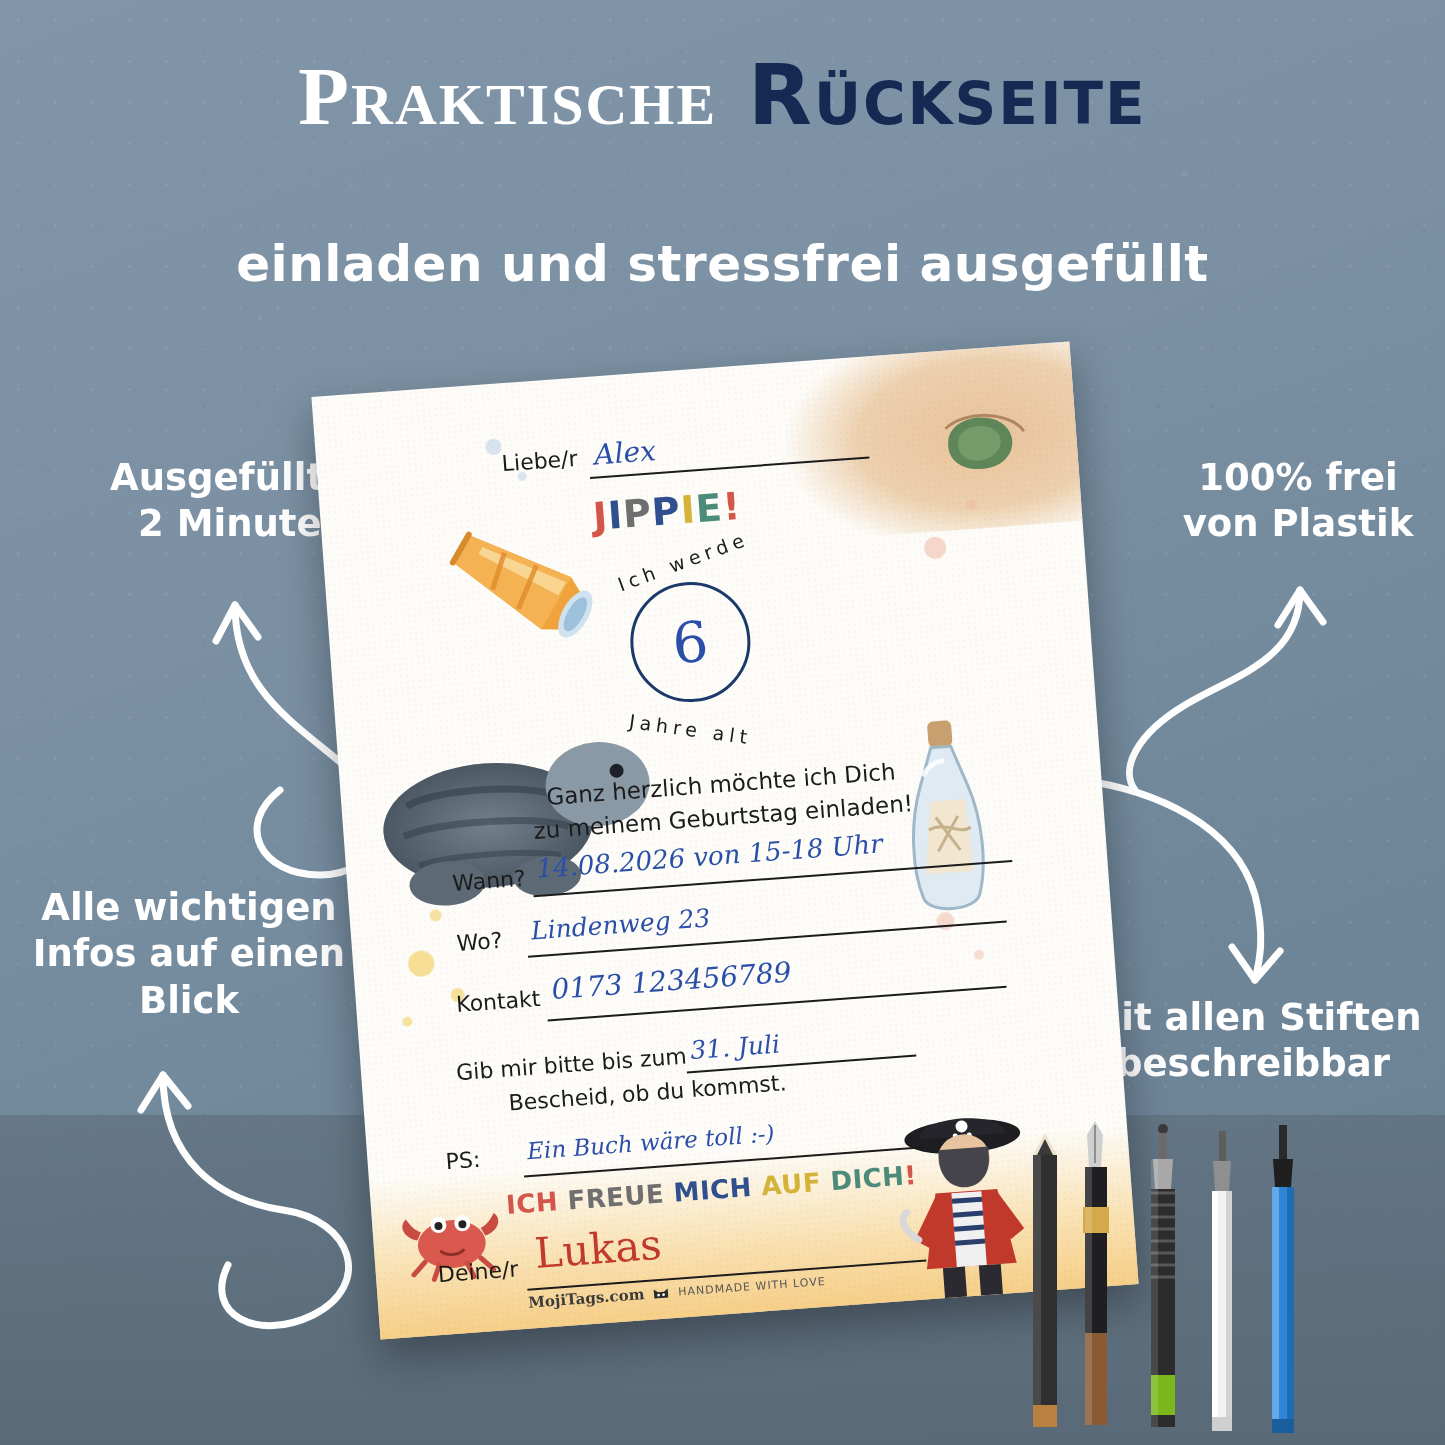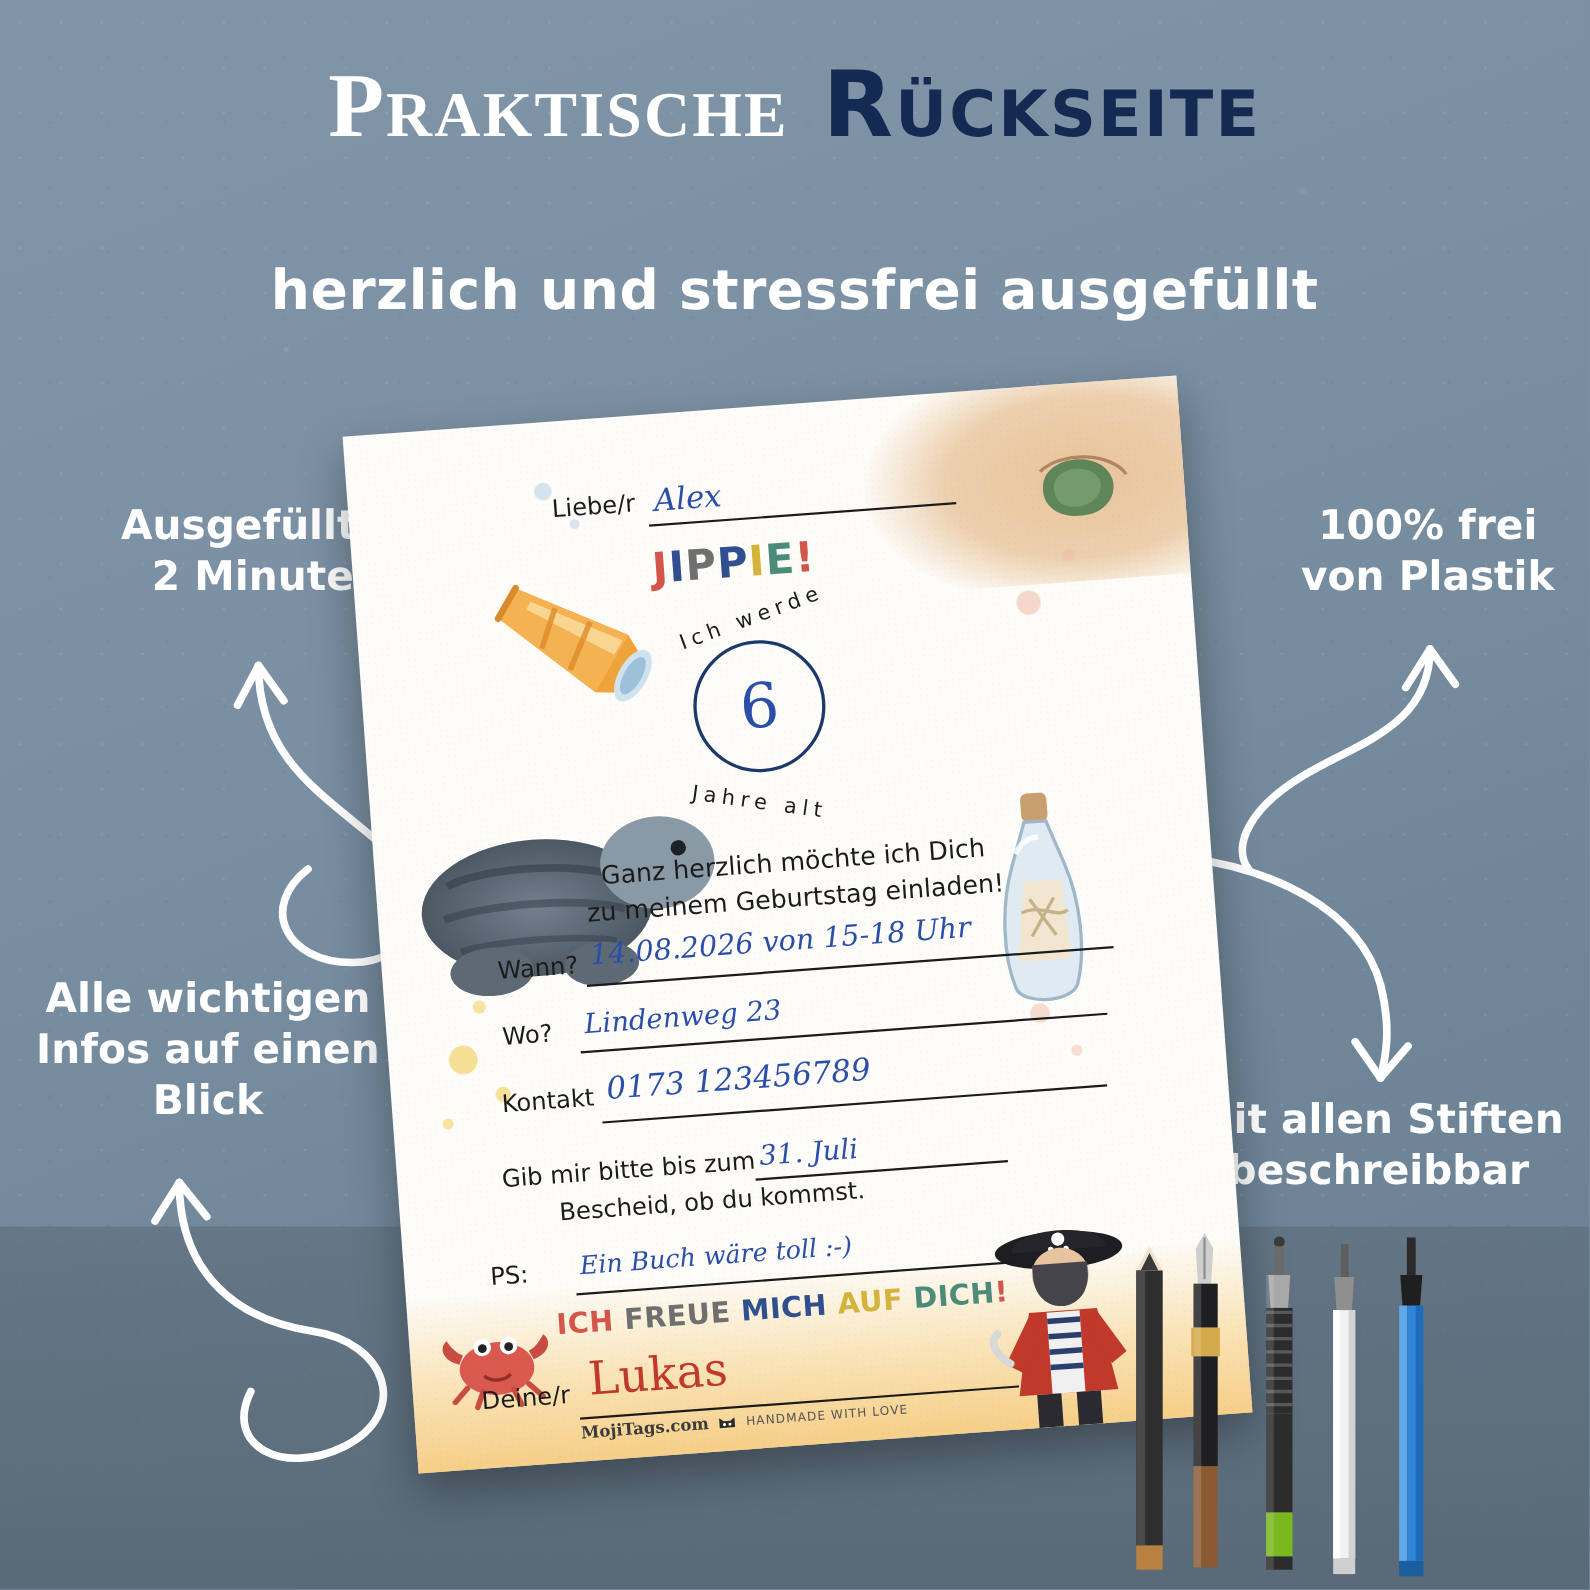--- a/index.html
+++ b/index.html
@@ -131,21 +131,21 @@
 <body>
 
 <div class="bg"></div>
 <div class="bg-speckle"></div>
 <div class="bg-bottom"></div>
 
 <div class="headline">
   <span class="w1">Praktische</span>
   <span class="w2">Rückseite</span>
 </div>
-<div class="subhead">herzlich und stressfrei ausgefüllt</div>
+<div class="subhead">einladen und stressfrei ausgefüllt</div>
 
 <div class="anno left" id="anno-tl" style="white-space:pre-line">Ausgefüllt in
 2 Minuten</div>
 <div class="anno right" id="anno-tr" style="white-space:pre-line">100% frei
 von Plastik</div>
 <div class="anno left" id="anno-bl" style="white-space:pre-line">Alle wichtigen
 Infos auf einen
 Blick</div>
 <div class="anno right" id="anno-br" style="white-space:pre-line">Mit allen Stiften
 beschreibbar</div>

